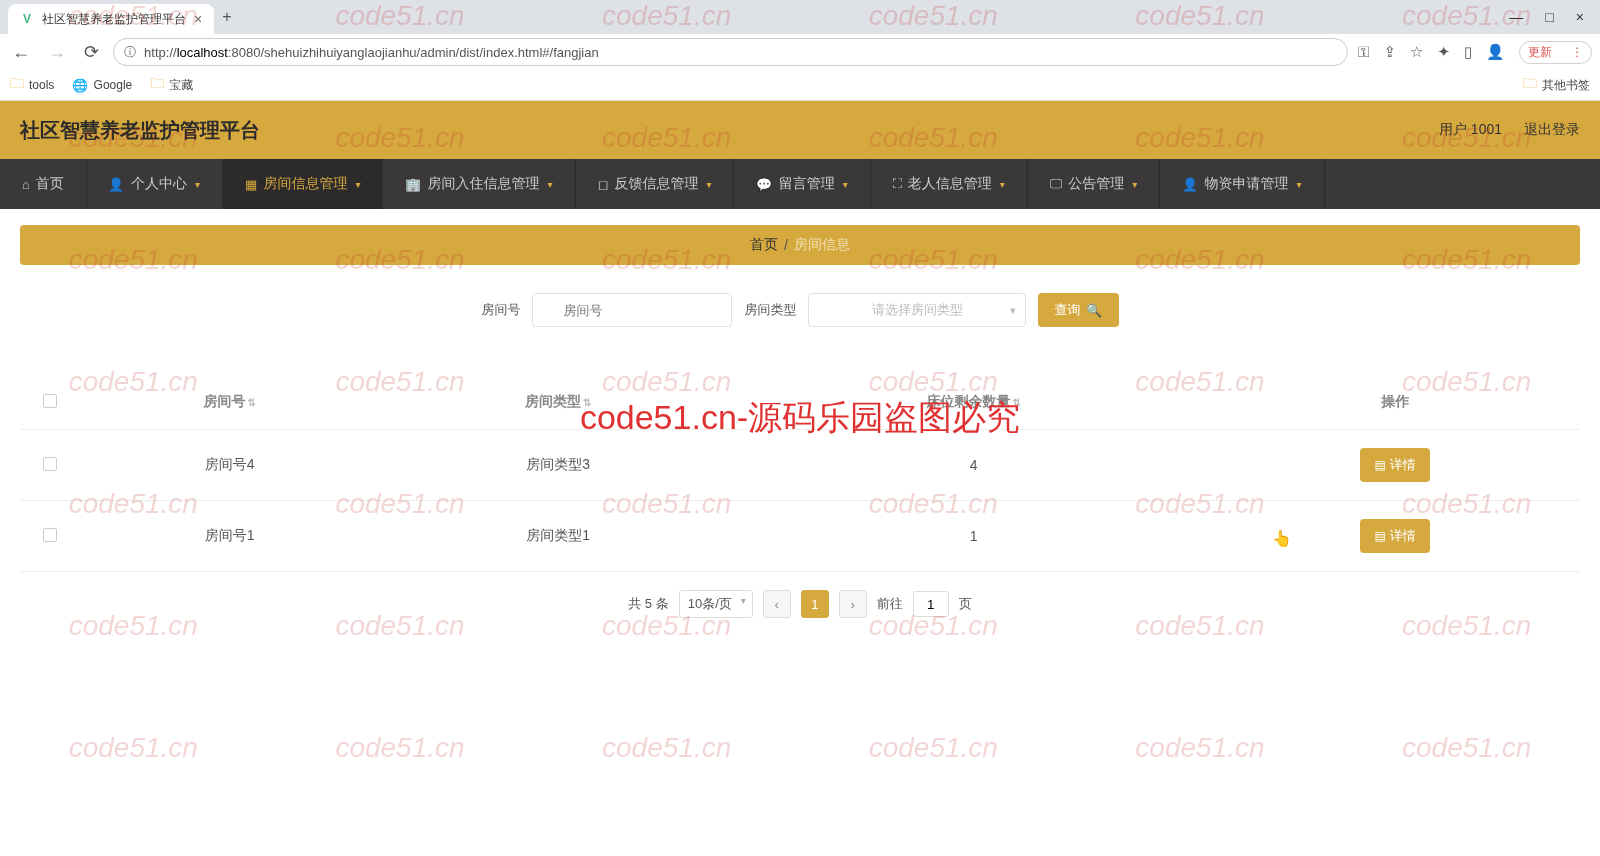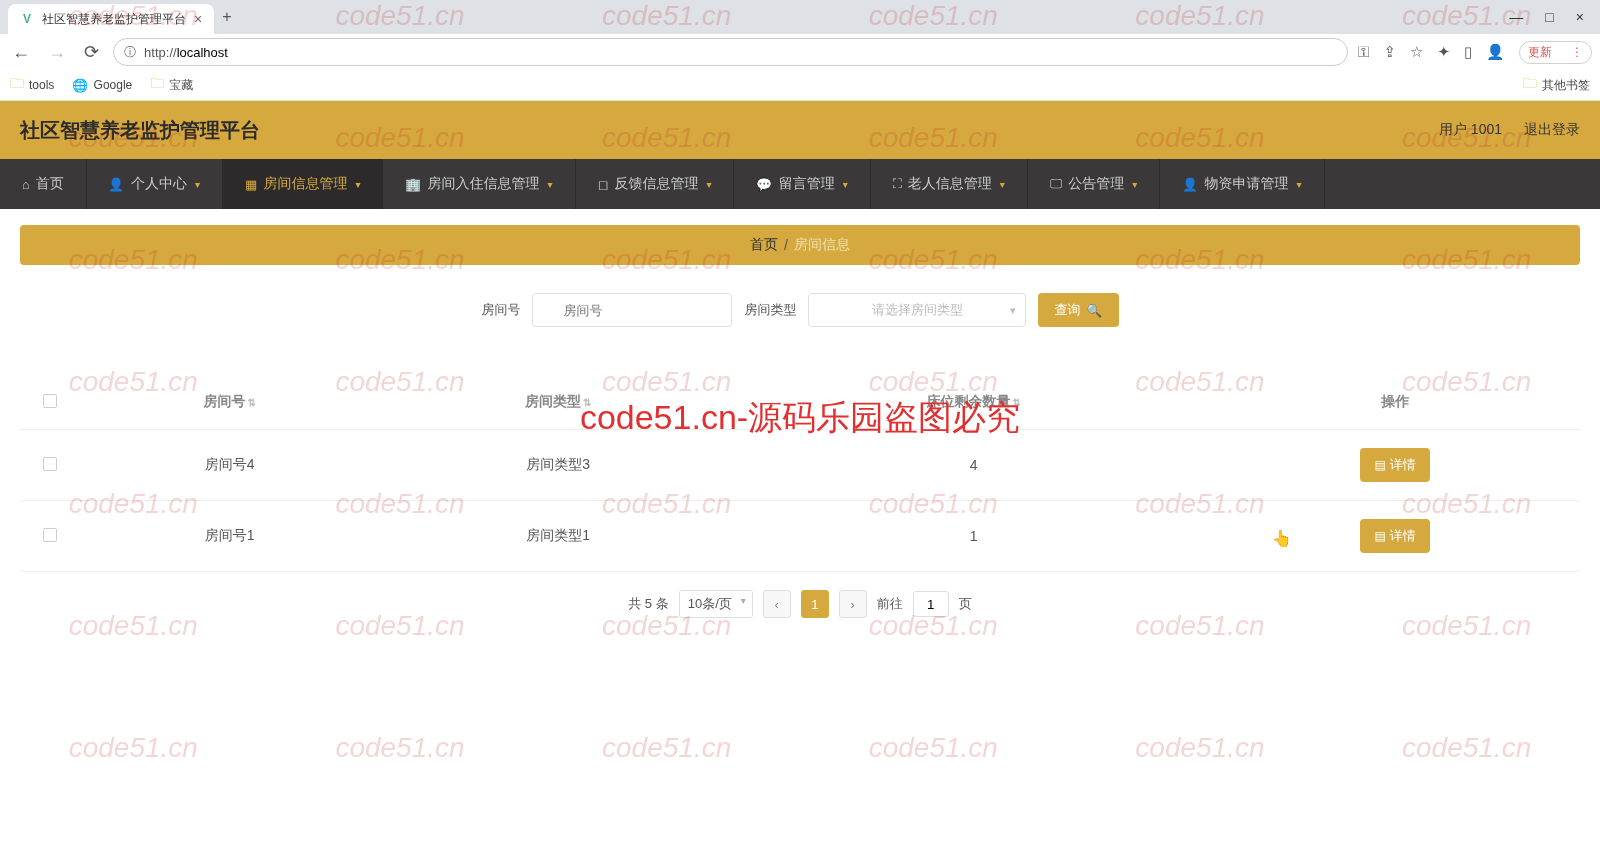--- a/index.html
+++ b/index.html
@@ -163,20 +163,21 @@
     </div>
   </div>
   <div class="url-bar-row">
     <span class="nav-btn">←</span>
     <span class="nav-btn disabled">→</span>
     <span class="nav-btn">⟳</span>
     <div class="url-bar">
       <span class="info-icon">ⓘ</span>
       <span>http://</span>
         <span class="url-host">localhost</span>
+        <span>:8080/shehuizhihuiyanglaojianhu/admin/dist/index.html#/fangjian</span>
     </div>
     <div class="toolbar-icons">
       <span>⚿</span>
       <span>⇪</span>
       <span>☆</span>
       <span>✦</span>
       <span>▯</span>
       <span>👤</span>
       <span class="update-btn">
           <span>更新</span>

